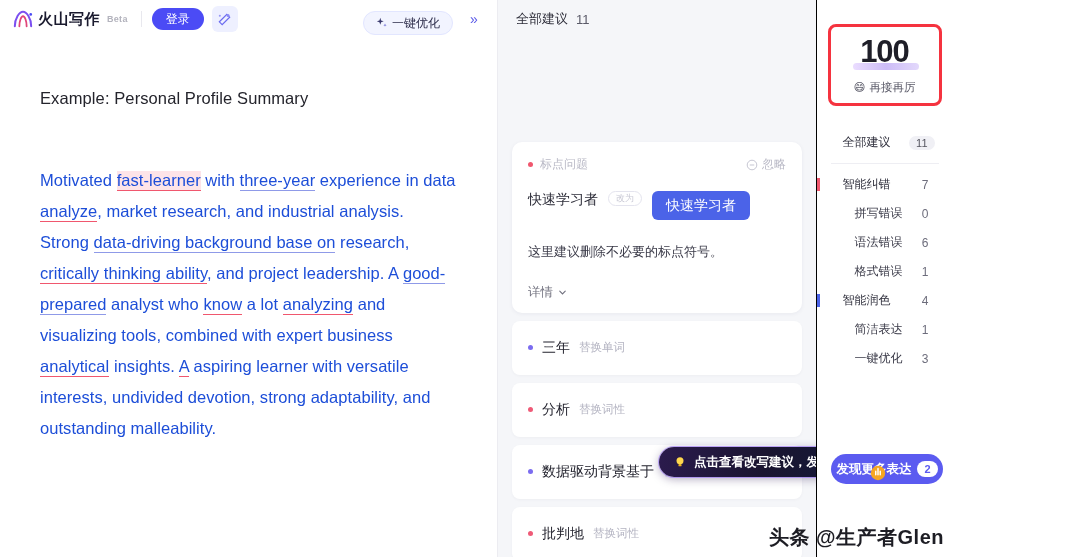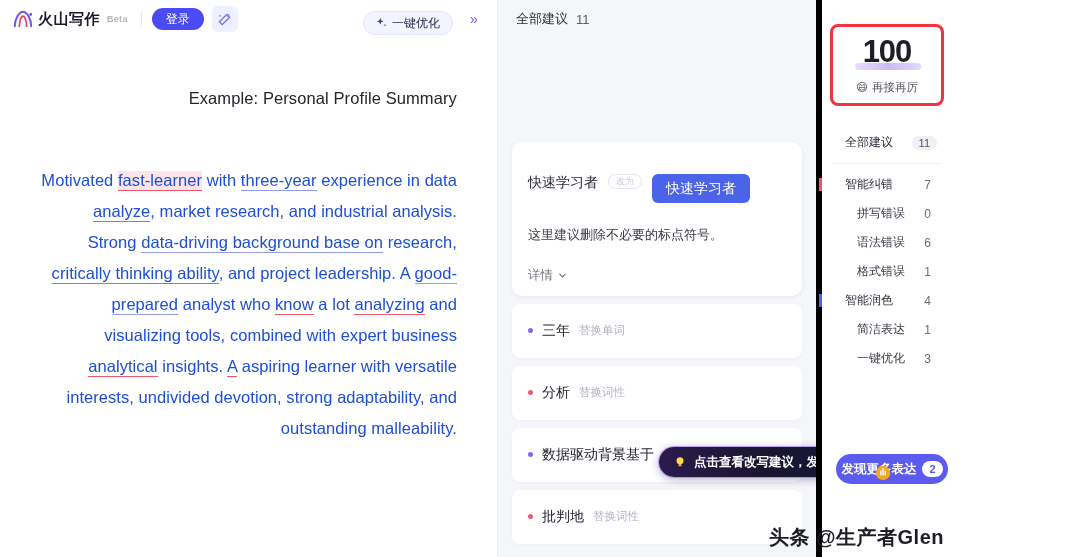--- a/index.html
+++ b/index.html
@@ -47,21 +47,21 @@
     font-size: 12px; border-radius: 14px; padding: 5px 12px; cursor: pointer;
     line-height: 1;
     margin-top: 8px;
   }
   .collapse-btn {
     width: 26px; height: 26px; display: flex; align-items: center;
     justify-content: center; color: #5a5ae8; font-size: 14px; cursor: pointer;
   }
 
   .doc-area {
-    flex: 1; padding: 48px 40px 8px 40px; overflow: hidden; text-align: right;
+    flex: 1; padding: 48px 40px 8px 40px; overflow: hidden;
   }
   .doc-title {
     font-size: 16.5px; color: #24242c; line-height: 1.5;
     margin-bottom: 54px; letter-spacing: .1px;
   }
   .doc-body {
     font-size: 16.5px; color: #1d4ed8; line-height: 31px; letter-spacing: .05px;
   }
   .mk-red {
     border-bottom: 1.5px solid #f0576e; padding-bottom: 1px;
@@ -134,21 +134,21 @@
     display: flex; align-items: center; gap: 7px; padding: 0 14px;
     border-radius: 15px; color: #fff; font-size: 12.5px; font-weight: bold;
     background: linear-gradient(100deg, #2b1b4d 0%, #1a1530 45%, #101a3d 100%);
     box-shadow: 0 0 0 1px rgba(150,110,255,.55), 0 2px 10px rgba(30,10,70,.35);
     white-space: nowrap;
   }
 
   
   .side-pane {
     width: 136px; height: 557px; background: #fff;
-    border-left: 6px solid #000000; position: relative;
+    border-left: 1px solid #000000; position: relative;
     display: flex; flex-direction: column; align-items: center;
   }
   .score-box {
     margin-top: 24px; width: 114px; height: 82px; border-radius: 8px;
     display: flex; flex-direction: column; align-items: center;
     justify-content: center; position: relative;
     border: 3px solid #f5333f;
   }
   .score-num {
     font-size: 31px; font-weight: bold; color: #1e1e28;
@@ -248,20 +248,33 @@
 
   <div class="sugg-pane">
     <div class="sugg-head">
       <span class="sugg-head-title">全部建议</span>
       <span class="sugg-head-count">11</span>
     </div>
 
     <div class="sugg-scroll">
 
       <div class="sugg-card">
+        <div class="card-head">
+          <div class="card-tag">
+            <span class="dot-red"></span>
+            <span class="tag-text">标点问题</span>
+          </div>
+          <div class="ignore-btn">
+            <svg width="12" height="12" viewBox="0 0 14 14">
+              <circle cx="7" cy="7" r="5.6" fill="none" stroke="#c2c2cf" stroke-width="1.1"></circle>
+              <path d="M4.4 7 H9.6" stroke="#c2c2cf" stroke-width="1.1"></path>
+            </svg>
+            <span>忽略</span>
+          </div>
+        </div>
 
         <div class="repl-row">
           <span class="repl-old">快速学习者</span>
           <span class="repl-arrow">
             <span>改为</span>
           </span>
           <span class="repl-new">快速学习者</span>
         </div>
 
         <div class="card-expl">这里建议删除不必要的标点符号。</div>

